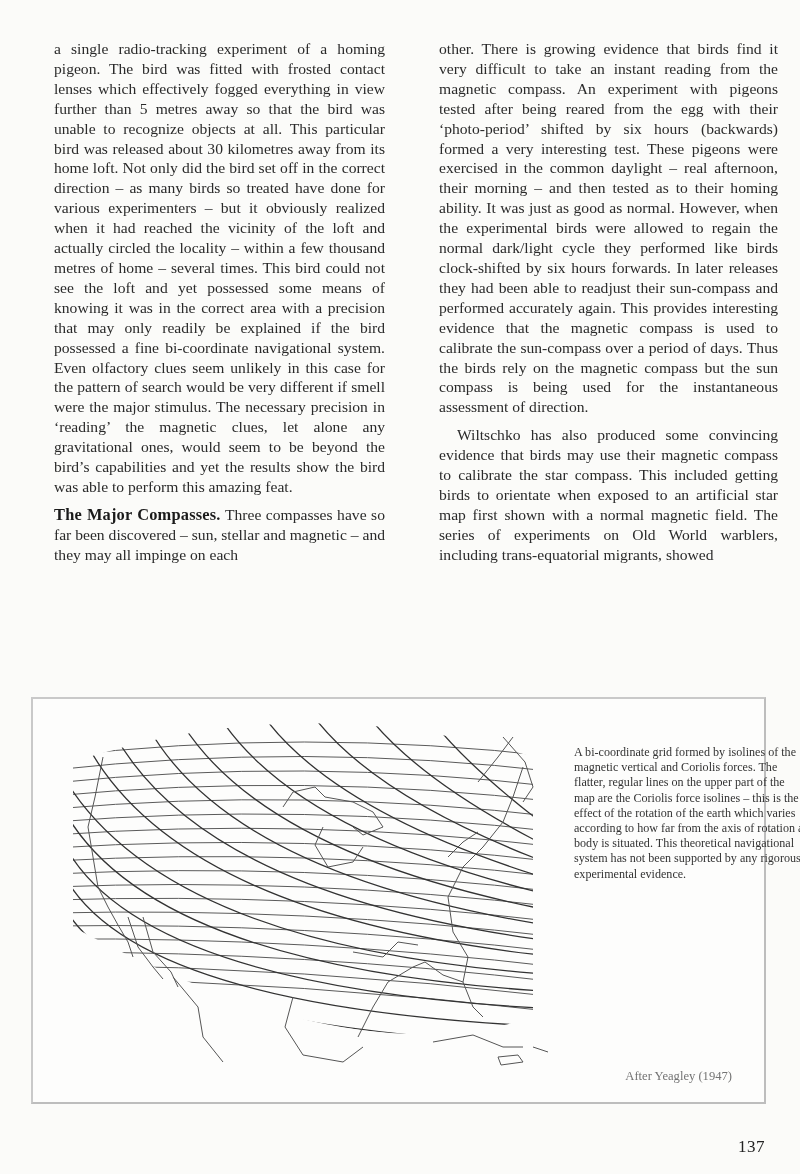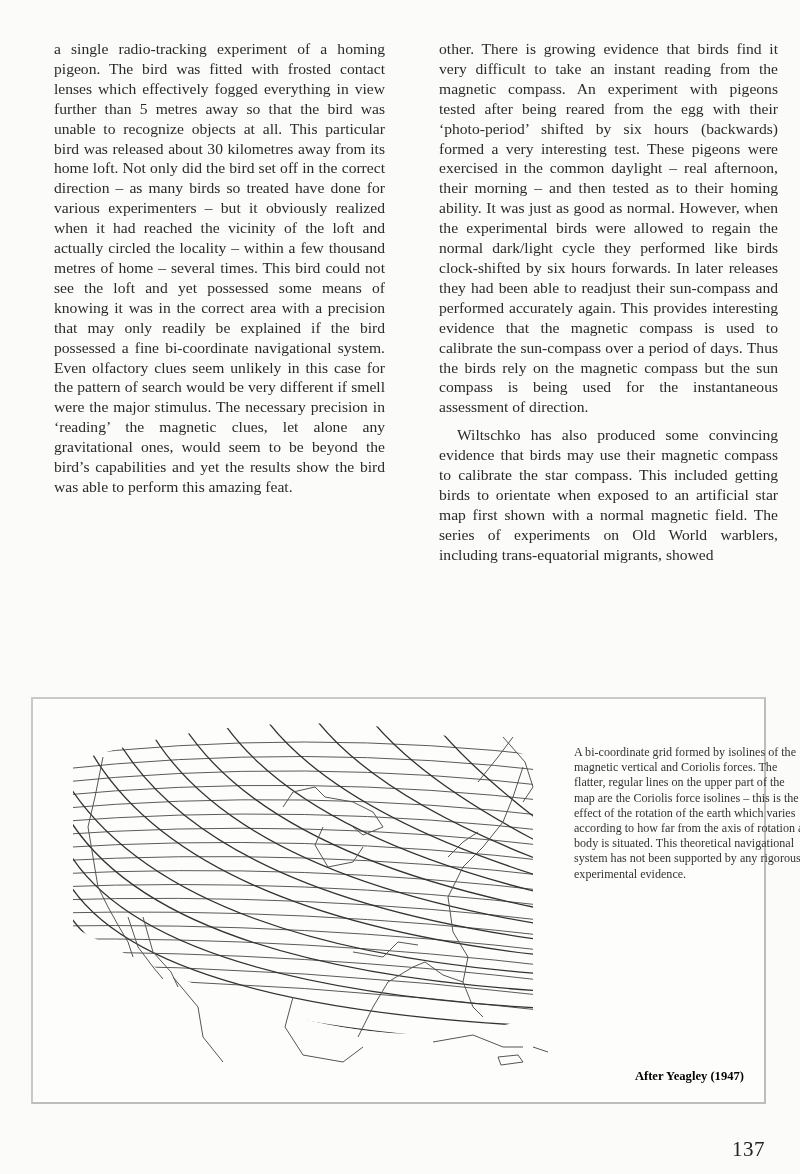--- a/index.html
+++ b/index.html
@@ -23,33 +23,34 @@
       position: absolute; left: 31px; top: 697px; width: 735px; height: 407px;
       border: 2px solid #c9c9c9; border-right-color: #bdbdbd; border-bottom-color: #bdbdbd;
       background: #fdfdfc; box-sizing: border-box;
     }
     .map { position: absolute; left: 20px; top: 18px; width: 505px; height: 370px; }
     .caption {
       position: absolute; left: 497px; top: 46px; width: 230px;
       font-size: 12.1px; line-height: 15.2px; color: #333; margin-left: 44px;
     }
     .credit {
-      position: absolute; right: 20px; bottom: 18px;
-      font-size: 12.6px; color: #000000; font-weight: bold;
+      position: absolute; right: 32px; bottom: 18px;
+      font-size: 12.6px; color: #737373;
     }
     .page-number {
       position: absolute; right: 35px; top: 1137px;
-      font-size: 21px; color: #222; letter-spacing: 0.5px;
+      font-size: 17px; color: #222; letter-spacing: 0.5px;
     }
   </style>
 </head>
 <body>
 
 <div class="col col-left">
   <p>a single radio-tracking experiment of a homing pigeon. The bird was fitted with frosted contact lenses which effectively fogged everything in view further than 5 metres away so that the bird was unable to recognize objects at all. This particular bird was released about 30 kilometres away from its home loft. Not only did the bird set off in the correct direction – as many birds so treated have done for various experimenters – but it obviously realized when it had reached the vicinity of the loft and actually circled the locality – within a few thousand metres of home – several times. This bird could not see the loft and yet possessed some means of knowing it was in the correct area with a precision that may only readily be explained if the bird possessed a fine bi-coordinate navigational system. Even olfactory clues seem unlikely in this case for the pattern of search would be very different if smell were the major stimulus. The necessary precision in ‘reading’ the magnetic clues, let alone any gravitational ones, would seem to be beyond the bird’s capabilities and yet the results show the bird was able to perform this amazing feat.</p>
+  <p><span class="head">The Major Compasses.</span><span> Three compasses have so far been discovered – sun, stellar and magnetic – and they may all impinge on each</span></p>
 </div>
 
 <div class="col col-right">
   <p>other. There is growing evidence that birds find it very difficult to take an instant reading from the magnetic compass. An experiment with pigeons tested after being reared from the egg with their ‘photo-period’ shifted by six hours (backwards) formed a very interesting test. These pigeons were exercised in the common daylight – real afternoon, their morning – and then tested as to their homing ability. It was just as good as normal. However, when the experimental birds were allowed to regain the normal dark/light cycle they performed like birds clock-shifted by six hours forwards. In later releases they had been able to readjust their sun-compass and performed accurately again. This provides interesting evidence that the magnetic compass is used to calibrate the sun-compass over a period of days. Thus the birds rely on the magnetic compass but the sun compass is being used for the instantaneous assessment of direction.</p>
   <p class="indent">Wiltschko has also produced some convincing evidence that birds may use their magnetic compass to calibrate the star compass. This included getting birds to orientate when exposed to an artificial star map first shown with a normal magnetic field. The series of experiments on Old World warblers, including trans-equatorial migrants, showed</p>
 </div>
 
 <div class="figure">
   <svg class="map" viewBox="0 0 505 370" xmlns="http://www.w3.org/2000/svg">
     <defs>

